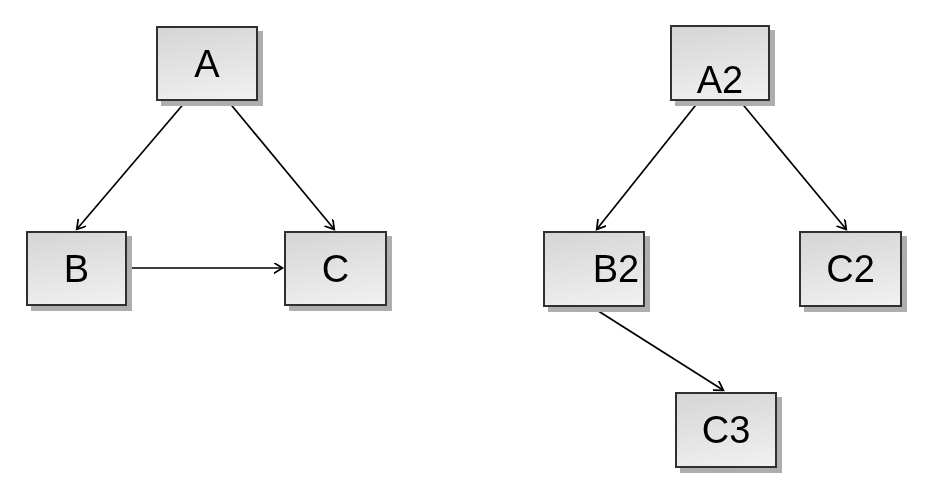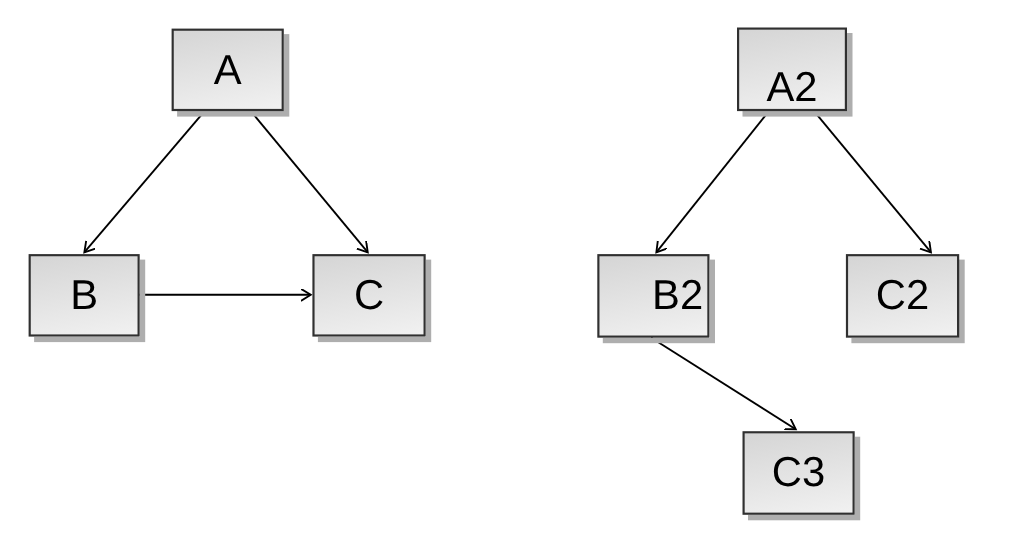--- a/index.html
+++ b/index.html
@@ -69,20 +69,20 @@
       </div>
       <div class="node" style="left: 284px; top: 231px; width: 103px; height: 75px; border: 2px solid rgb(48, 48, 48); background: linear-gradient(170deg, rgb(213, 213, 213), rgb(241, 241, 241)); box-shadow: rgb(174, 174, 174) 5px 5px 0px 0px;">
         <span class="label" style="color: rgb(0, 0, 0);">C</span>
       </div>
       <div class="node" style="left: 670px; top: 25px; width: 100px; height: 76px; border: 2px solid rgb(48, 48, 48); background: linear-gradient(170deg, rgb(213, 213, 213), rgb(241, 241, 241)); box-shadow: rgb(174, 174, 174) 5px 5px 0px 0px; align-items: flex-end;">
         <span class="label" style="color: rgb(0, 0, 0);">A2</span>
       </div>
       <div class="node" style="left: 543px; top: 231px; width: 102px; height: 76px; border: 2px solid rgb(48, 48, 48); background: linear-gradient(170deg, rgb(213, 213, 213), rgb(241, 241, 241)); box-shadow: rgb(174, 174, 174) 5px 5px 0px 0px; padding-left: 44px;">
         <span class="label" style="color: rgb(0, 0, 0);">B2</span>
       </div>
-      <div class="node" style="left: 769px; top: 231px; width: 103px; height: 76px; border: 2px solid rgb(48, 48, 48); background: linear-gradient(170deg, rgb(213, 213, 213), rgb(241, 241, 241)); box-shadow: rgb(174, 174, 174) 5px 5px 0px 0px;">
+      <div class="node" style="left: 799px; top: 231px; width: 103px; height: 76px; border: 2px solid rgb(48, 48, 48); background: linear-gradient(170deg, rgb(213, 213, 213), rgb(241, 241, 241)); box-shadow: rgb(174, 174, 174) 5px 5px 0px 0px;">
         <span class="label" style="color: rgb(0, 0, 0);">C2</span>
       </div>
       <div class="node" style="left: 675px; top: 392px; width: 102px; height: 76px; border: 2px solid rgb(48, 48, 48); background: linear-gradient(170deg, rgb(213, 213, 213), rgb(241, 241, 241)); box-shadow: rgb(174, 174, 174) 5px 5px 0px 0px;">
         <span class="label" style="color: rgb(0, 0, 0);">C3</span>
       </div>
     </div>
 </div>
 
 </body></html>

